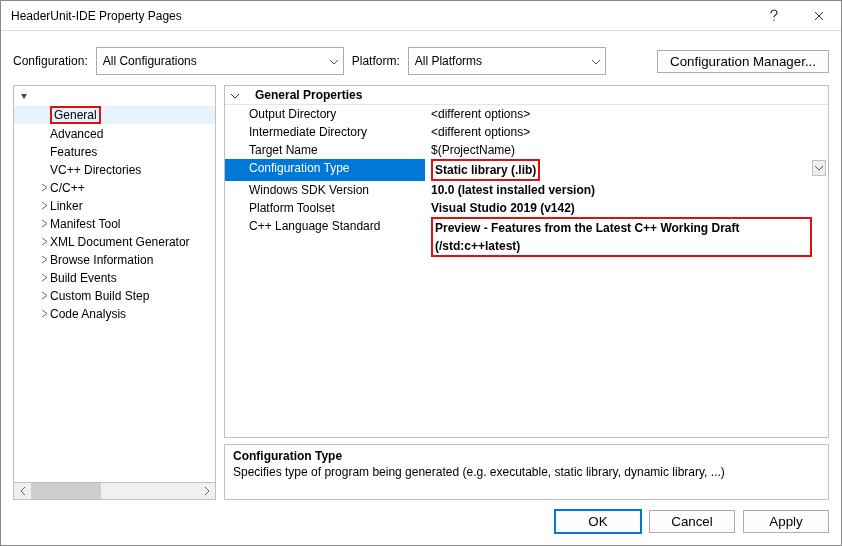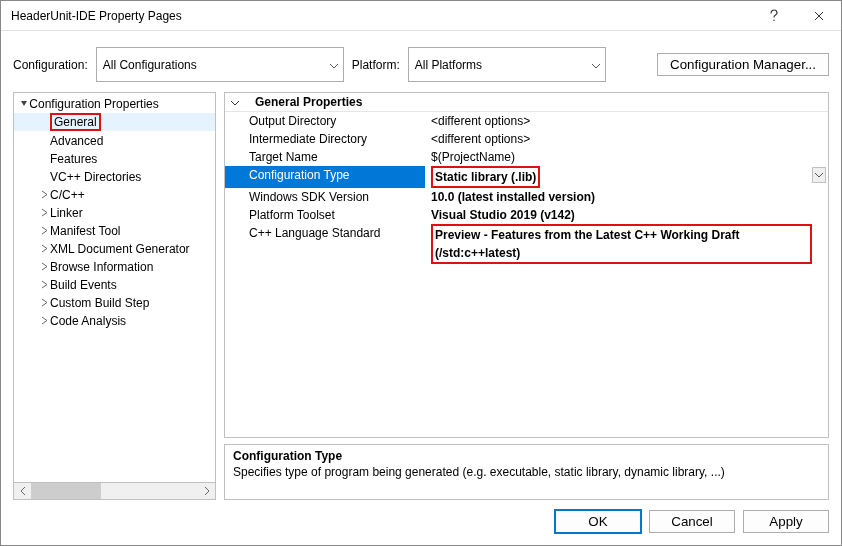--- a/index.html
+++ b/index.html
@@ -3,21 +3,21 @@
 <meta charset="utf-8">
 <style>
   * { box-sizing: border-box; margin: 0; padding: 0; font-family: "Segoe UI", Tahoma, sans-serif; }
   body { background: #fff; width: 842px; height: 546px; border: 1px solid #888; display: flex; flex-direction: column; font-size: 12px; color: #000; }
   .titlebar { height: 30px; display: flex; align-items: center; padding: 0 0 0 10px; border-bottom: 1px solid #e0e0e0; }
   .titlebar .title { flex: 1; }
   .titlebar .tbtn { width: 45px; height: 29px; display: flex; align-items: center; justify-content: center; }
   .titlebar .tbtn svg { stroke: #333; }
   .toolbar { display: flex; align-items: center; gap: 8px; padding: 16px 12px 10px; }
   .toolbar .lbl {}
-  .toolbar select, .toolbar .sel { height: 35px; border: 1px solid #adadad; background: #fff; padding: 0 18px 0 6px; appearance: none; position: relative; }
+  .toolbar select, .toolbar .sel { height: 28px; border: 1px solid #adadad; background: #fff; padding: 0 18px 0 6px; appearance: none; position: relative; }
   .sel { display:flex; align-items:center; }
   .selwrap { position: relative; display:inline-block; }
   .selwrap .arrow { position:absolute; right:6px; top:50%; transform:translateY(-50%); pointer-events:none; }
   .sel-config { width: 248px; }
   .sel-plat { width: 198px; }
   .cfgmgr { height: 23px; border:1px solid #adadad; background:#fdfdfd; padding:0 12px; }
   .main { flex: 1; display: flex; gap: 8px; padding: 0 12px 0 12px; min-height: 0; }
   .tree-outer { width: 203px; border:1px solid #c0c0c0; display:flex; flex-direction:column; }
   .tree { flex:1; overflow:hidden auto; padding: 2px 0; }
   .tree ul { list-style:none; }
@@ -95,21 +95,20 @@
 
 <div class="main">
 
   <div class="tree-outer">
     <div class="tree">
       <ul>
         <li class="root">
           <span class="exp"><svg width="9" height="9">
                 <path d="M1 2 L7 2 L4 7 Z" fill="#444"></path>
               </svg></span>
-          <span class="rootlabel">Configuration Properties</span>
           <ul id="tree-items">
               <li>
                 <span class="sel-tree"><span class="redbox">General</span></span>
               </li>
               <li><span>Advanced</span></li>
               <li><span>Features</span></li>
               <li><span>VC++ Directories</span></li>
               <li class="has-exp"><span class="exp"><svg width="9" height="9">
                     <path d="M2 1 L7 4.5 L2 8" fill="none" stroke="#666"></path>
                   </svg></span><span>C/C++</span></li>

